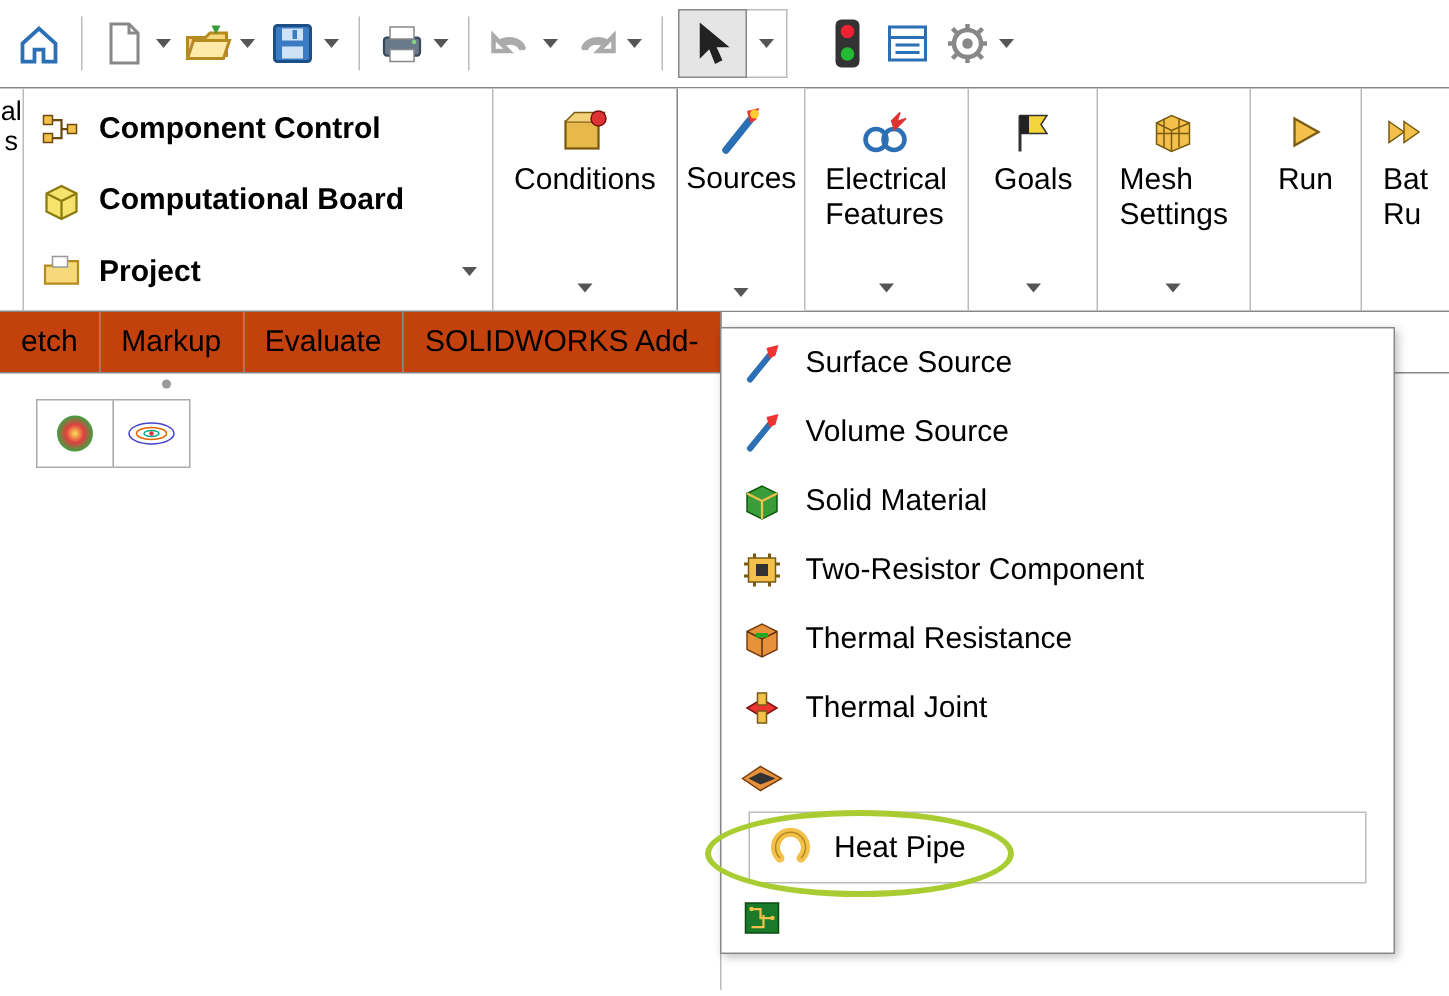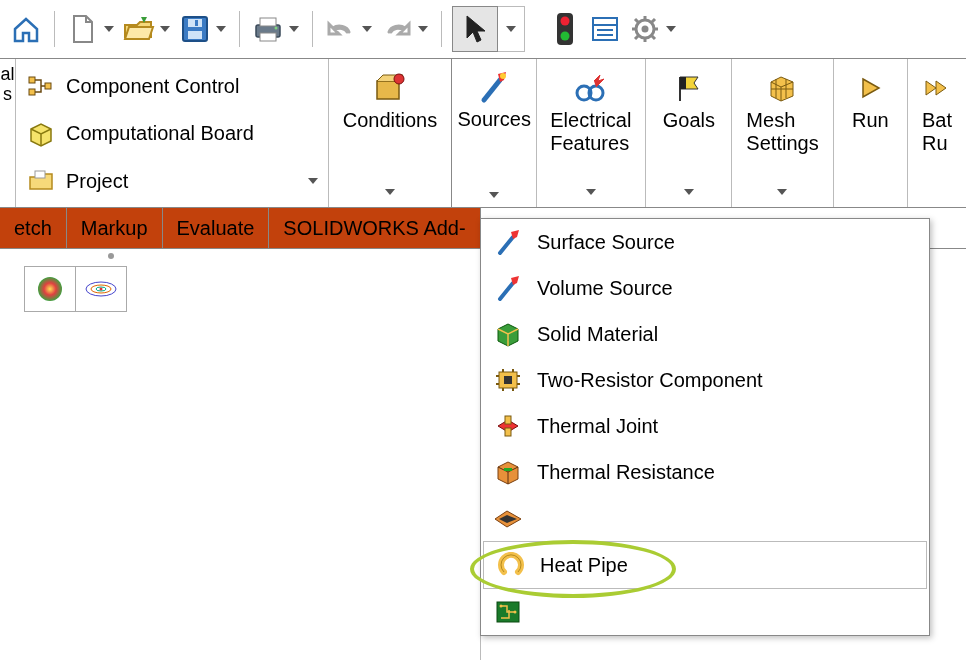--- a/index.html
+++ b/index.html
@@ -79,20 +79,21 @@
   .ribbon .group {
     border-right: 1px solid #bbb;
     padding: 6px 10px 4px 10px;
     display: flex;
     flex-direction: column;
     justify-content: flex-start;
   }
   .ribbon .tree-group {
     width: 350px;
     gap: 4px;
+    font-weight: bold;
   }
   .tree-item {
     display: flex;
     align-items: center;
     gap: 10px;
     height: 44px;
     font-size: 20px;
   }
   .tree-item .ic {
     width: 30px;
@@ -557,47 +558,47 @@
             <line x1="19" y1="2" x2="19" y2="5"></line>
             <line x1="9" y1="21" x2="9" y2="24"></line>
             <line x1="19" y1="21" x2="19" y2="24"></line>
           </g>
         </svg>
       </span>
     <span>Two-Resistor Component</span>
   </div>
   <div class="mi">
     <span class="ic">
+        <svg width="28" height="26">
+          <path d="M4 8 L14 3 L24 8 L24 20 L14 25 L4 20 Z" fill="#e7913a" stroke="#7a4010"></path>
+          <path d="M4 8 L14 13 L24 8 M14 13 V25" stroke="#5a3010" fill="none"></path>
+          <rect x="10" y="9" width="8" height="3" fill="#2a2"></rect>
+        </svg>
+      </span>
+    <span>Thermal Resistance</span>
+  </div>
+  <div class="mi">
+    <span class="ic">
         <svg width="28" height="24">
           <path d="M4 12 L14 6 L24 12 L14 18 Z" fill="#e33" stroke="#7a1010"></path>
           <rect x="11" y="2" width="6" height="8" fill="#f3c04b" stroke="#7a5a10"></rect>
           <rect x="11" y="14" width="6" height="8" fill="#f3c04b" stroke="#7a5a10"></rect>
         </svg>
       </span>
     <span>Thermal  Joint</span>
   </div>
   <div class="mi">
     <span class="ic">
-        <svg width="28" height="26">
-          <path d="M4 8 L14 3 L24 8 L24 20 L14 25 L4 20 Z" fill="#e7913a" stroke="#7a4010"></path>
-          <path d="M4 8 L14 13 L24 8 M14 13 V25" stroke="#5a3010" fill="none"></path>
-          <rect x="10" y="9" width="8" height="3" fill="#2a2"></rect>
-        </svg>
-      </span>
-    <span>Thermal Resistance</span>
-  </div>
-  <div class="mi">
-    <span class="ic">
         <svg width="30" height="22">
           <path d="M2 12 L14 4 L28 12 L14 20 Z" fill="#e7913a" stroke="#7a4010"></path>
           <path d="M6 12 L14 8 L24 12 L14 16 Z" fill="#333"></path>
         </svg>
       </span>
   </div>
-  <div class="mi" style="border:1px solid #bbb;margin:0 2px;">
+  <div class="mi" style="border:1px solid #bbb;margin:0 18px;">
     <span class="ic">
         <svg width="26" height="26">
           <path d="M6 20 A10 10 0 1 1 20 20" fill="none" stroke="#f3c04b" stroke-width="6" stroke-linecap="round"></path>
           <path d="M6 20 A10 10 0 1 1 20 20" fill="none" stroke="#b58a1e" stroke-width="1"></path>
         </svg>
       </span>
     <span>Heat Pipe</span>
   </div>
   <div class="mi">
     <span class="ic">

